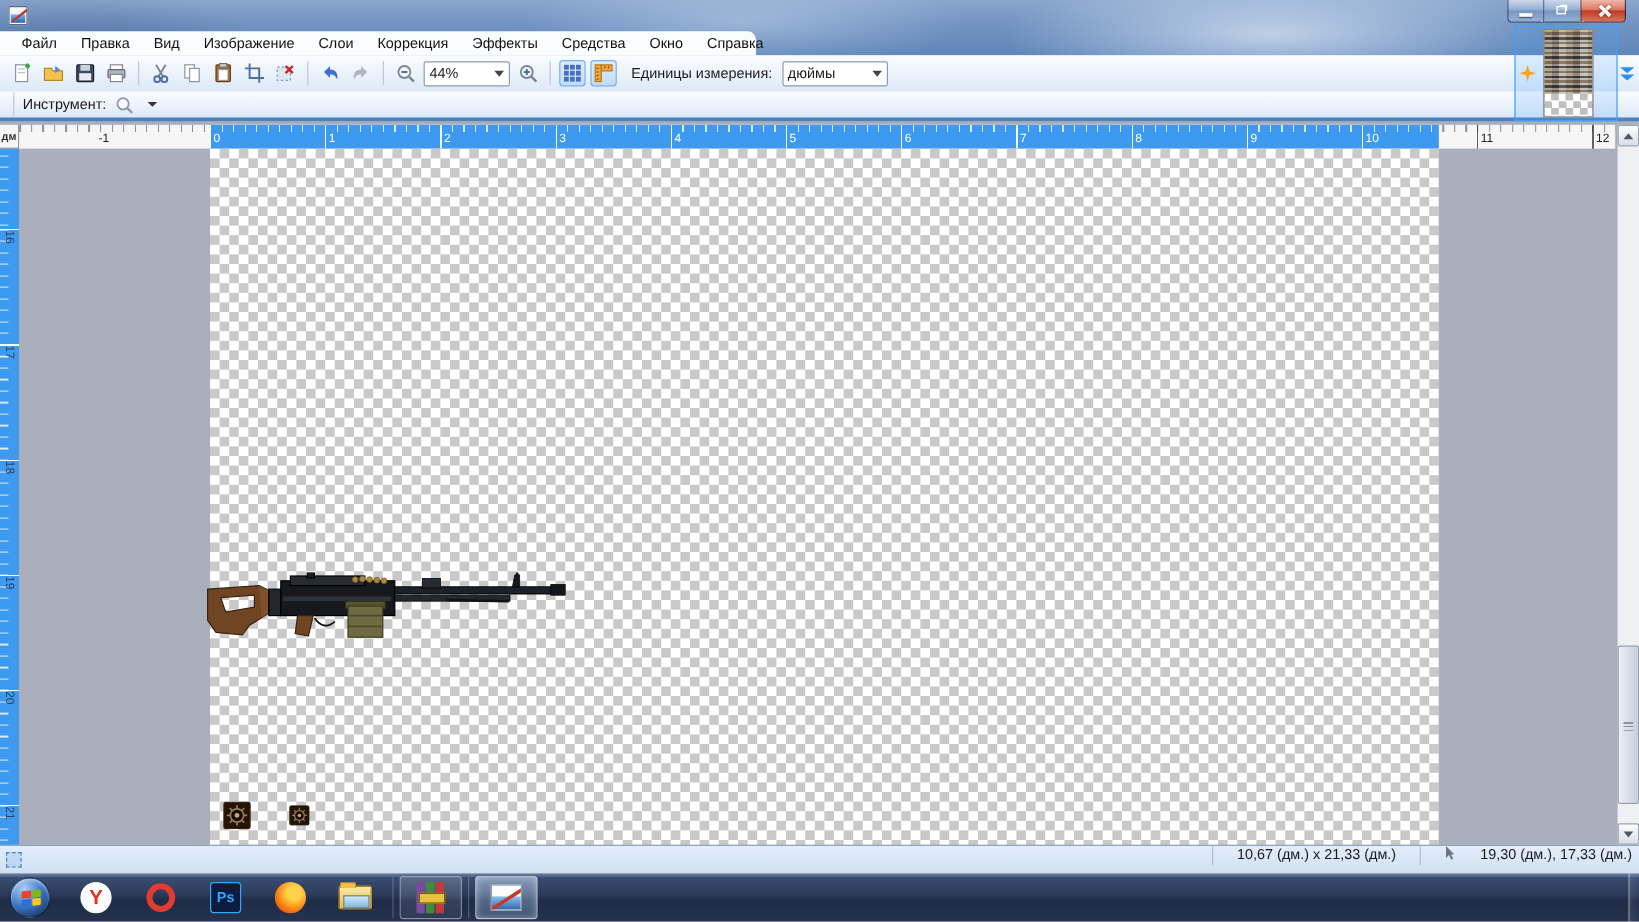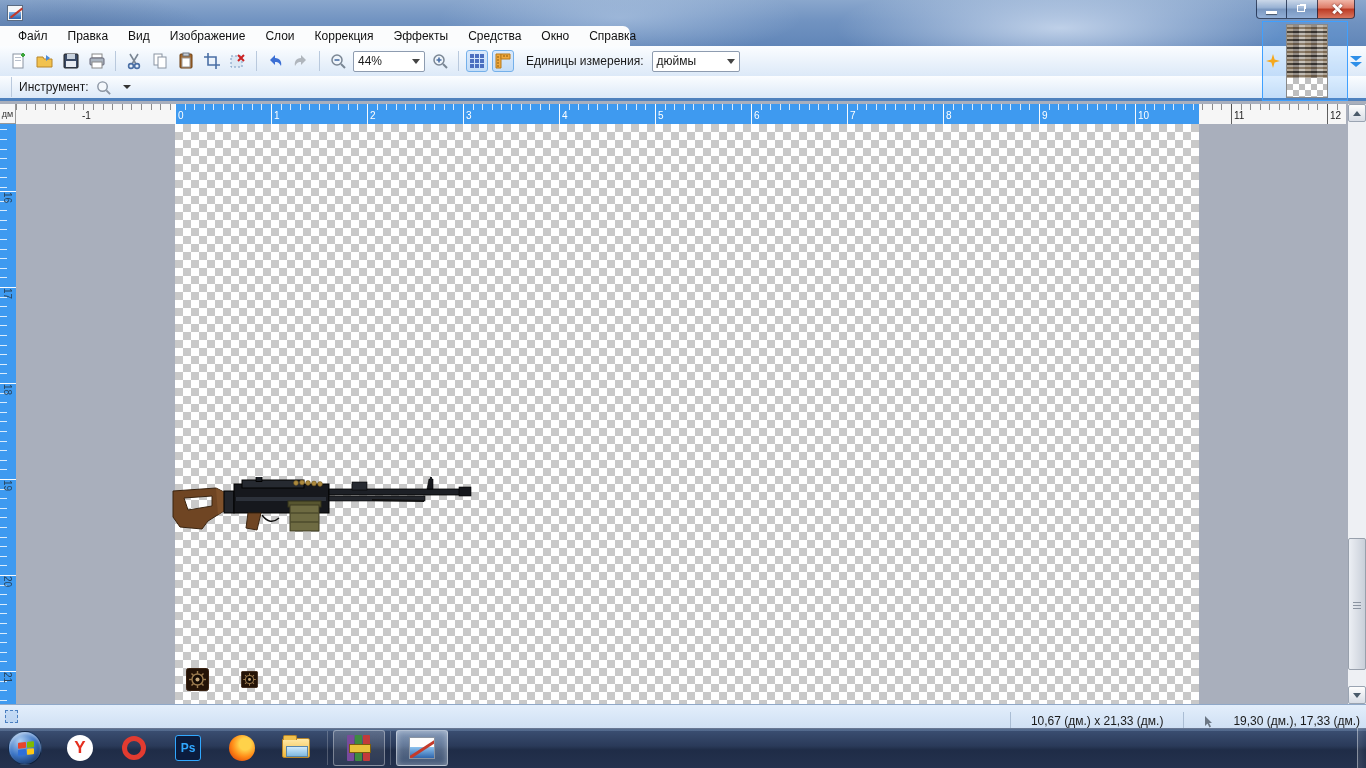--- a/index.html
+++ b/index.html
@@ -54,21 +54,21 @@
   .sparkle { margin-left:3px; }
   .thumb { width:42px; height:74px; margin-left:6px; border:1px solid #888; position:relative; overflow:hidden;
     background:
       repeating-linear-gradient(0deg, rgba(10,10,10,.55) 0 2px, rgba(255,255,255,.25) 2px 4px, rgba(95,75,50,.5) 4px 6px, rgba(205,205,205,.4) 6px 8px),
       repeating-linear-gradient(90deg,#9a8a74 0 6px,#6b625a 6px 12px,#b8b0a4 12px 18px); }
   .thumb .chk { position:absolute; left:0; bottom:0; width:100%; height:26%;
     background:repeating-conic-gradient(#bfbfbf 0% 25%, #ffffff 25% 50%); background-size:12px 12px; }
   .img-chevron { position:absolute; left:1349px; top:55px; width:14px; height:13px; }
 
   
-  .ruler-corner { position:absolute; left:0; top:104px; width:16px; height:20px; background:#f6f6f6; border-right:1px solid #999; border-bottom:1px solid #999; font-size:9px; color:#333; display:flex; align-items:center; justify-content:center; }
+  .ruler-corner { position:absolute; left:0; top:104px; width:16px; height:20px; background:#f6f6f6; border-right:1px solid #999; border-bottom:1px solid #999; font-size:9px; color:#333; display:flex; align-items:center; justify-content:center;font-weight:bold; }
   .h-ruler { position:absolute; left:16px; top:104px; width:1330px; height:20px; background:#f6f6f6; overflow:hidden;
     background-image:
       repeating-linear-gradient(90deg, rgba(70,70,70,.85) 0 1px, transparent 1px 96px),
       repeating-linear-gradient(90deg, rgba(70,70,70,.6) 0 1px, transparent 1px 9.6px);
     background-position-x:159px,159px; background-size:100% 100%,100% 6px; background-repeat:no-repeat,repeat-x; }
   .h-ruler .hl { position:absolute; left:159px; top:0; width:1024px; height:100%; background:#3e9af0;
     background-image:
       repeating-linear-gradient(90deg, rgba(255,255,255,.95) 0 1px, transparent 1px 96px),
       repeating-linear-gradient(90deg, rgba(255,255,255,.8) 0 1px, transparent 1px 9.6px);
     background-size:100% 100%,100% 6px; background-repeat:no-repeat,repeat-x; }
@@ -95,21 +95,21 @@
   .sb-up { top:0; } .sb-down { top:582px; }
   .tri-up { width:0;height:0;border-left:4px solid transparent;border-right:4px solid transparent;border-bottom:5px solid #4a5a6a; }
   .tri-dn { width:0;height:0;border-left:4px solid transparent;border-right:4px solid transparent;border-top:5px solid #4a5a6a; }
   .sb-thumb { position:absolute; left:0; top:434px; width:18px; height:132px; background:linear-gradient(90deg,#eceff4,#c9cfd9); border:1px solid #98a0ac; border-radius:2px; }
   .sb-grip { position:absolute; left:4px; top:62px; width:8px; height:8px;
     background:repeating-linear-gradient(0deg,#8a93a0 0 1px,transparent 1px 3px); }
 
   
   .statusbar { position:absolute; left:0; top:704px; width:1366px; height:24px; background:linear-gradient(180deg,#e3eefb,#cfe0f4); border-top:1px solid #8fa8c8; display:flex; align-items:center; }
   .sel-icon { width:13px; height:13px; border:1px dashed #4a7fc0; background:rgba(120,170,230,.25); margin:0 7px 0 5px; }
-  .status-right { position:absolute; right:6px; top:0; height:100%; display:flex; align-items:flex-end; gap:20px;padding-left:32px; }
+  .status-right { position:absolute; right:6px; top:0; height:100%; display:flex; align-items:flex-start; gap:20px;padding-left:32px; }
   .ssep { width:1px; height:16px; background:#aabdd4; }
 
   
   .taskbar { position:absolute; left:0; top:728px; width:1366px; height:40px;
     background:linear-gradient(180deg, rgba(255,255,255,.22) 0 1px, rgba(140,170,205,.30) 1px 3px, rgba(255,255,255,0) 3px),
                linear-gradient(180deg,#3d5175 0%,#2a3a59 45%,#1f2c47 55%,#24324e 100%); }
   .start-orb { position:absolute; left:8px; top:3px; width:34px; height:34px; border-radius:50%;
     background:radial-gradient(circle at 35% 28%, #aecff2, #3b74c4 48%, #16325e 85%); border:1px solid rgba(0,0,0,.45); box-shadow:inset 0 2px 3px rgba(255,255,255,.5); }
   .flag { position:absolute; left:9px; top:10px; width:16px; height:13px; transform:skewY(-6deg); display:grid; grid-template-columns:1fr 1fr; grid-template-rows:1fr 1fr; gap:1px; }
   .flag i { border-radius:1px; }

